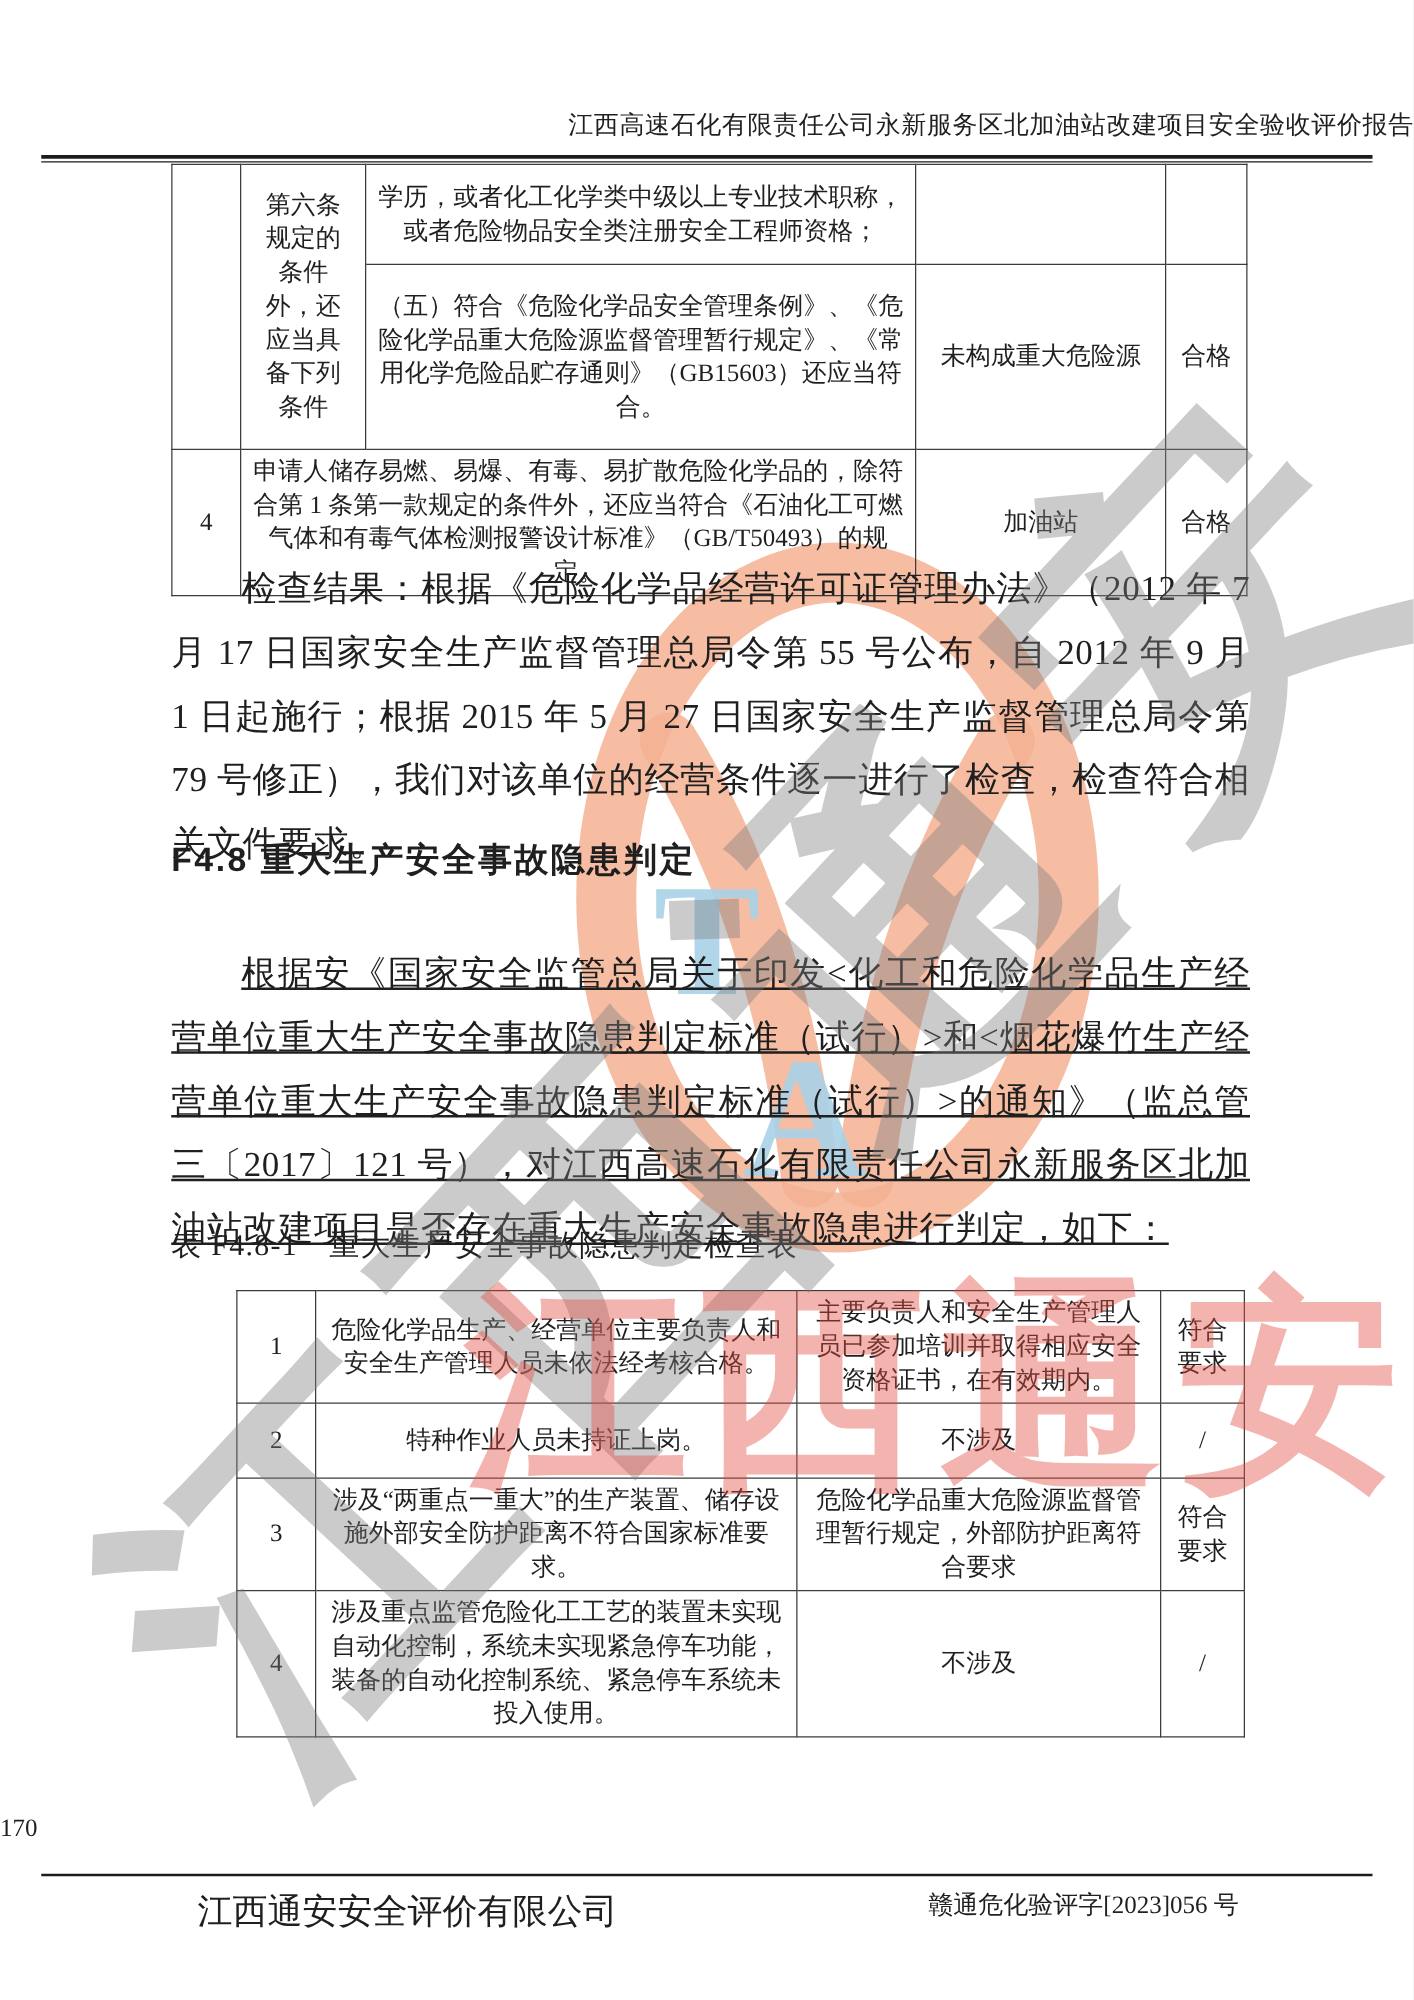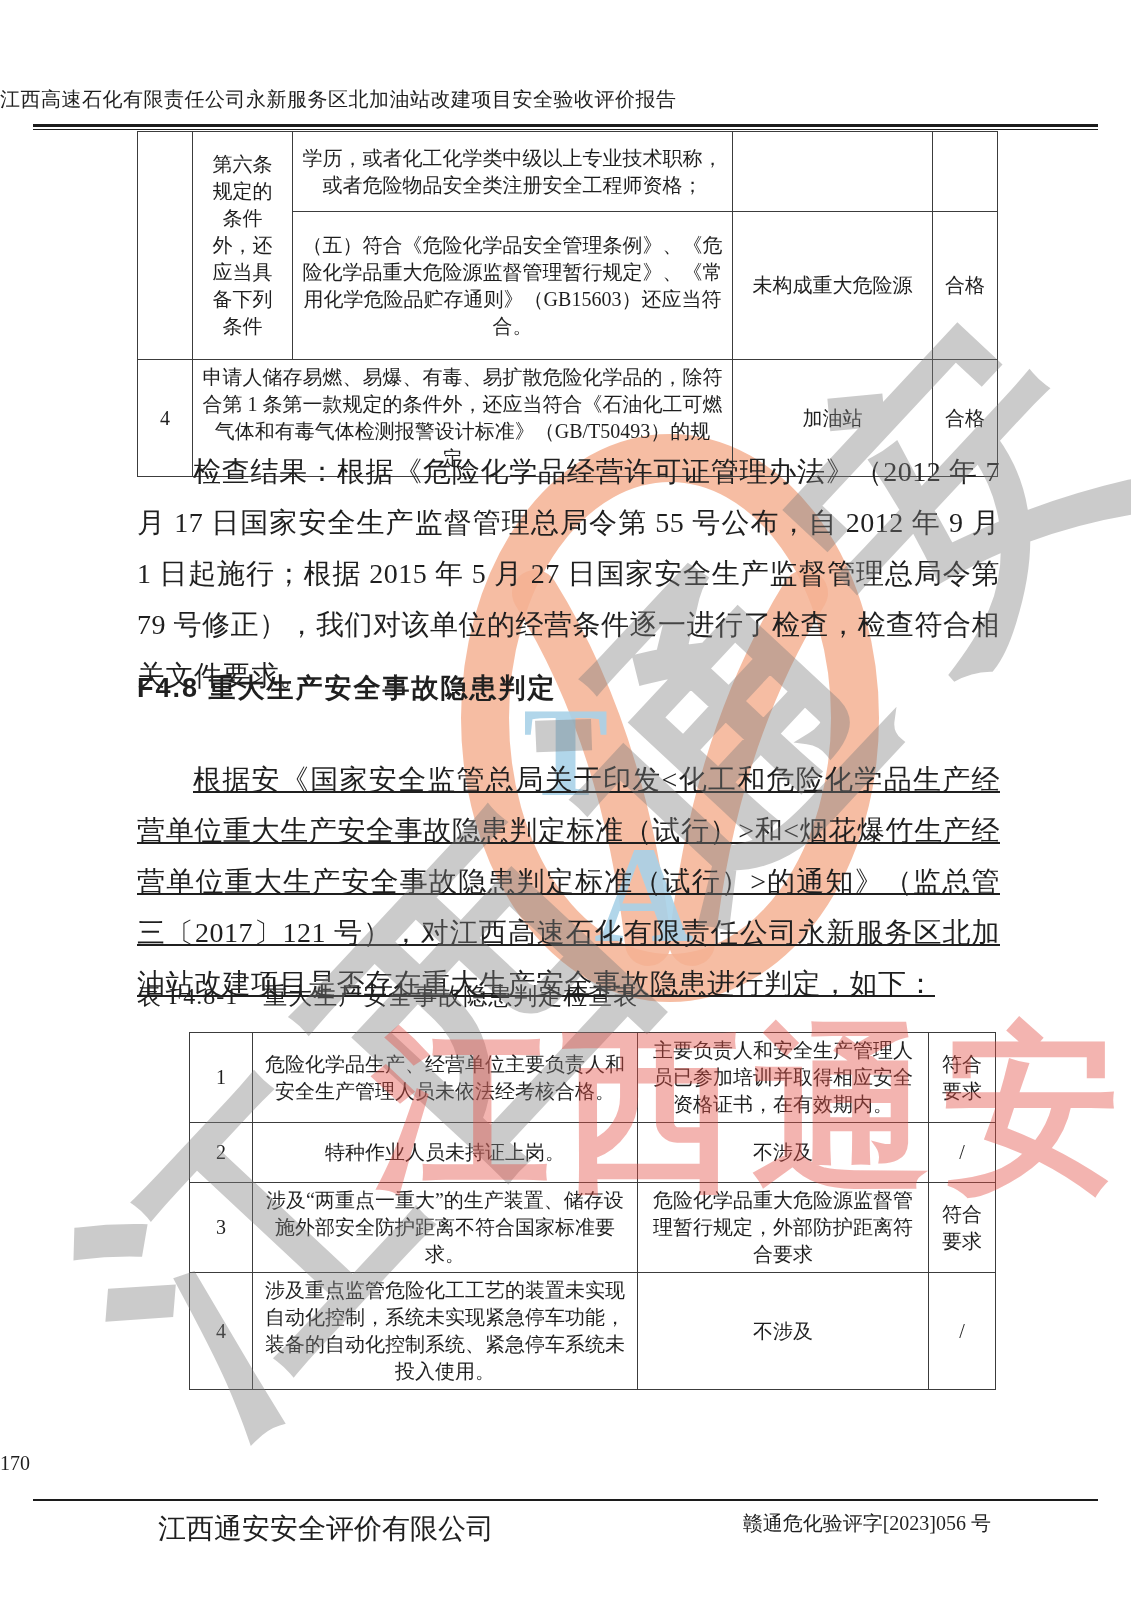--- a/index.html
+++ b/index.html
@@ -26,21 +26,21 @@
   }
   .wm-red{
     position:absolute;left:372px;top:1022px;line-height:1;
     font-size:178px;letter-spacing:12px;white-space:nowrap;
     font-weight:bold;color:rgba(227,77,66,0.42);
     font-family:"Liberation Serif","DejaVu Serif",serif;
   }
   
   .content{position:relative;z-index:1;}
   .header-title{
-    position:absolute;top:86px;left:0;width:100%;text-align:left;
+    position:absolute;top:86px;left:0;width:100%;text-align:right;
     font-size:20px;letter-spacing:0.5px;
   }
   .header-rule{
     position:absolute;top:124px;left:33px;width:1065px;height:2px;
     border-top:3px solid #1c1c1c;border-bottom:1px solid #1c1c1c;
   }
   table{border-collapse:collapse;table-layout:fixed;padding-left:36px;}
   td,th{
     border:1px solid #3c3c3c;font-weight:normal;
     font-size:20px;line-height:27px;text-align:center;vertical-align:middle;

